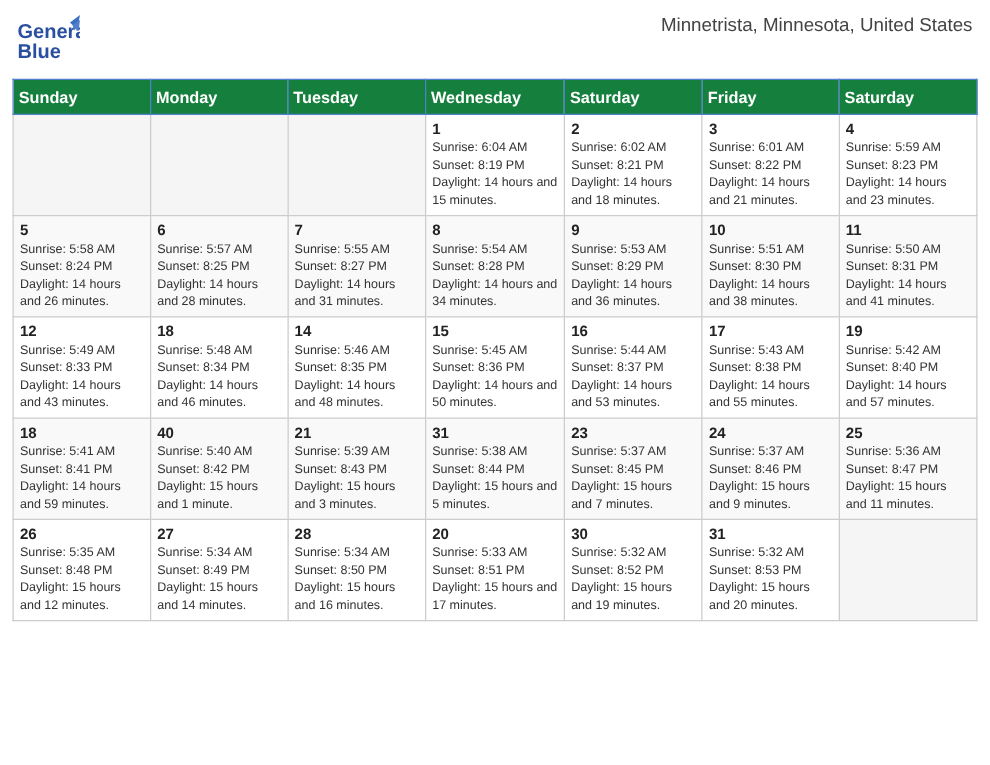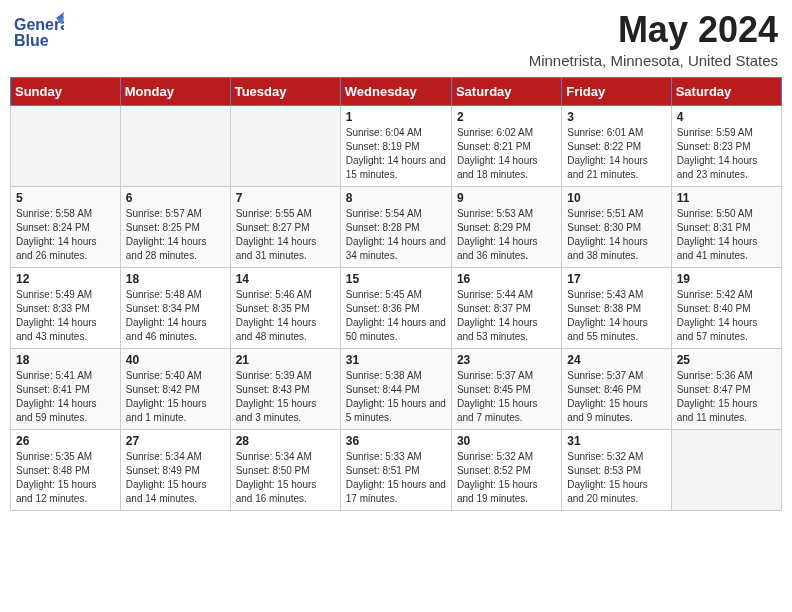--- a/index.html
+++ b/index.html
@@ -30,21 +30,21 @@
       font-size: 15px;
       color: #444;
       margin-top: 2px;
     }
     .calendar {
       width: 100%;
       border-collapse: collapse;
       border: 1px solid #ccc;
     }
     .calendar th {
-      background-color: #b91c1c;
+      background-color: #15803d;
       color: #fff;
       font-size: 13px;
       font-weight: bold;
       padding: 6px 4px;
       text-align: left;
       border: 1px solid #5080cc;
     }
     .calendar td {
       vertical-align: top;
       border: 1px solid #ccc;
@@ -92,21 +92,20 @@
 <div class="header">
   <div class="logo-container">
     <svg class="logo-icon" viewBox="0 0 50 45" xmlns="http://www.w3.org/2000/svg">
       <text x="0" y="20" font-size="16" font-weight="bold" fill="#2a4fa0">General</text>
       <text x="0" y="36" font-size="16" font-weight="bold" fill="#2a4fa0">Blue</text>
       <polygon points="42,8 50,2 48,12 44,10" fill="#3a6fc4"></polygon>
       <polygon points="44,10 50,6 49,14 45,13" fill="#5080cc"></polygon>
     </svg>
   </div>
   <div class="title-section">
-    <div class="month-title">May 2024</div>
     <div class="location-title">Minnetrista, Minnesota, United States</div>
   </div>
 </div>
 
 <table class="calendar">
   <thead>
     <tr>
     <th>Sunday</th>
         <th>Monday</th>
         <th>Tuesday</th>
@@ -235,21 +234,21 @@
         </td>
         <td>
           <span class="day-number">27</span>
           <div class="day-info">Sunrise: 5:34 AM<br>Sunset: 8:49 PM<br>Daylight: 15 hours and 14 minutes.</div>
         </td>
         <td>
           <span class="day-number">28</span>
           <div class="day-info">Sunrise: 5:34 AM<br>Sunset: 8:50 PM<br>Daylight: 15 hours and 16 minutes.</div>
         </td>
         <td>
-          <span class="day-number">36</span>
+          <span class="day-number">20</span>
           <div class="day-info">Sunrise: 5:33 AM<br>Sunset: 8:51 PM<br>Daylight: 15 hours and 17 minutes.</div>
         </td>
         <td>
           <span class="day-number">30</span>
           <div class="day-info">Sunrise: 5:32 AM<br>Sunset: 8:52 PM<br>Daylight: 15 hours and 19 minutes.</div>
         </td>
         <td>
           <span class="day-number">31</span>
           <div class="day-info">Sunrise: 5:32 AM<br>Sunset: 8:53 PM<br>Daylight: 15 hours and 20 minutes.</div>
         </td>

